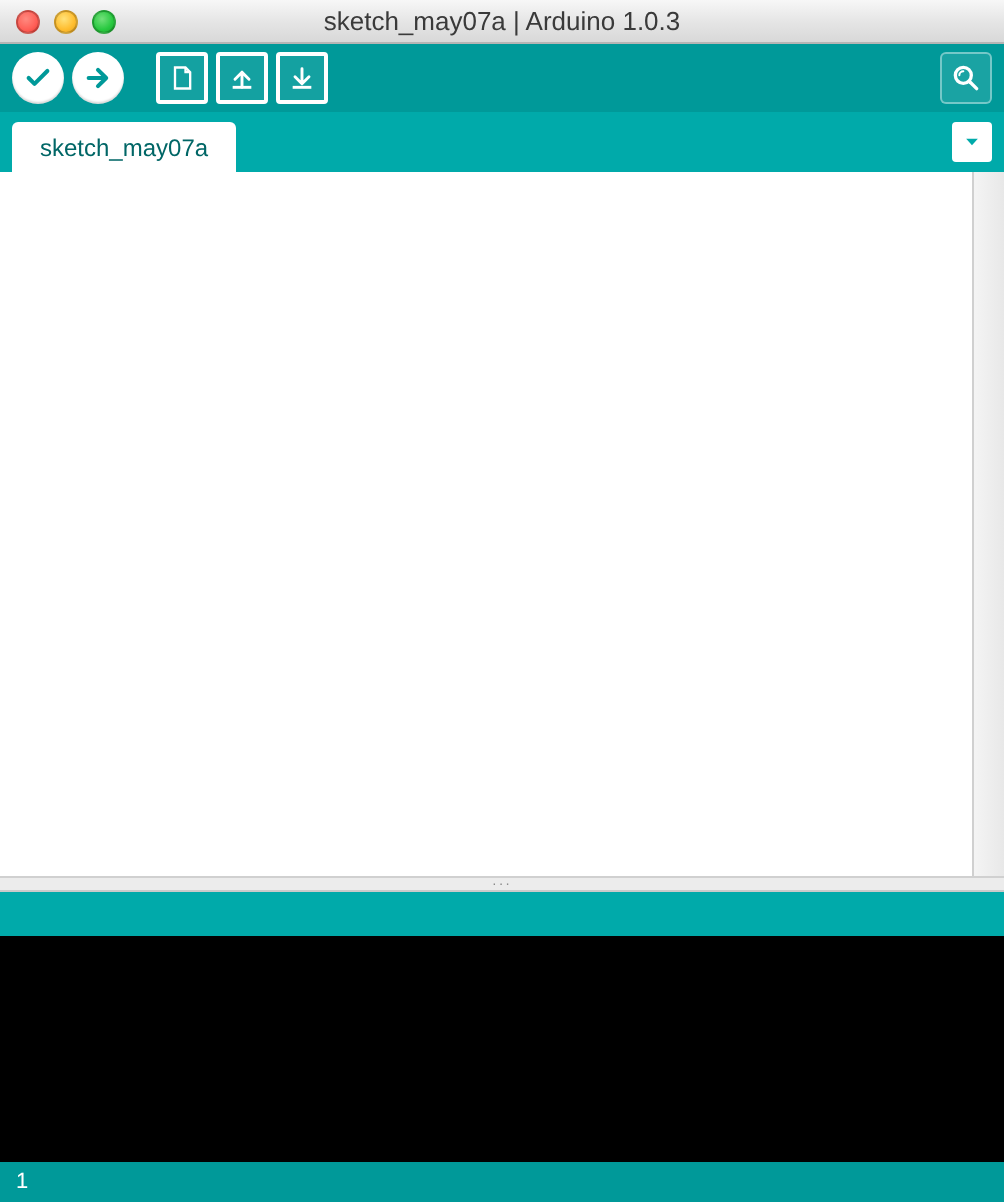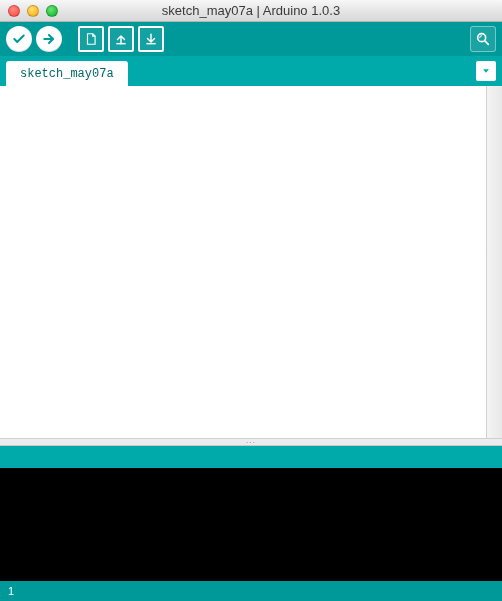--- a/index.html
+++ b/index.html
@@ -94,21 +94,20 @@
       position: relative;
     }
     .tab {
       background: #fff;
       border-radius: 3px 3px 0 0;
       padding: 6px 14px 5px 14px;
       color: #006666;
       font-size: 12px;
       cursor: pointer;
       margin-bottom: 0;
-      font-family: Liberation Mono, monospace;
     }
     .tab-menu-btn {
       position: absolute;
       right: 6px;
       top: 5px;
       width: 20px; height: 20px;
       background: #fff;
       border-radius: 2px;
       display: flex;
       align-items: center;

